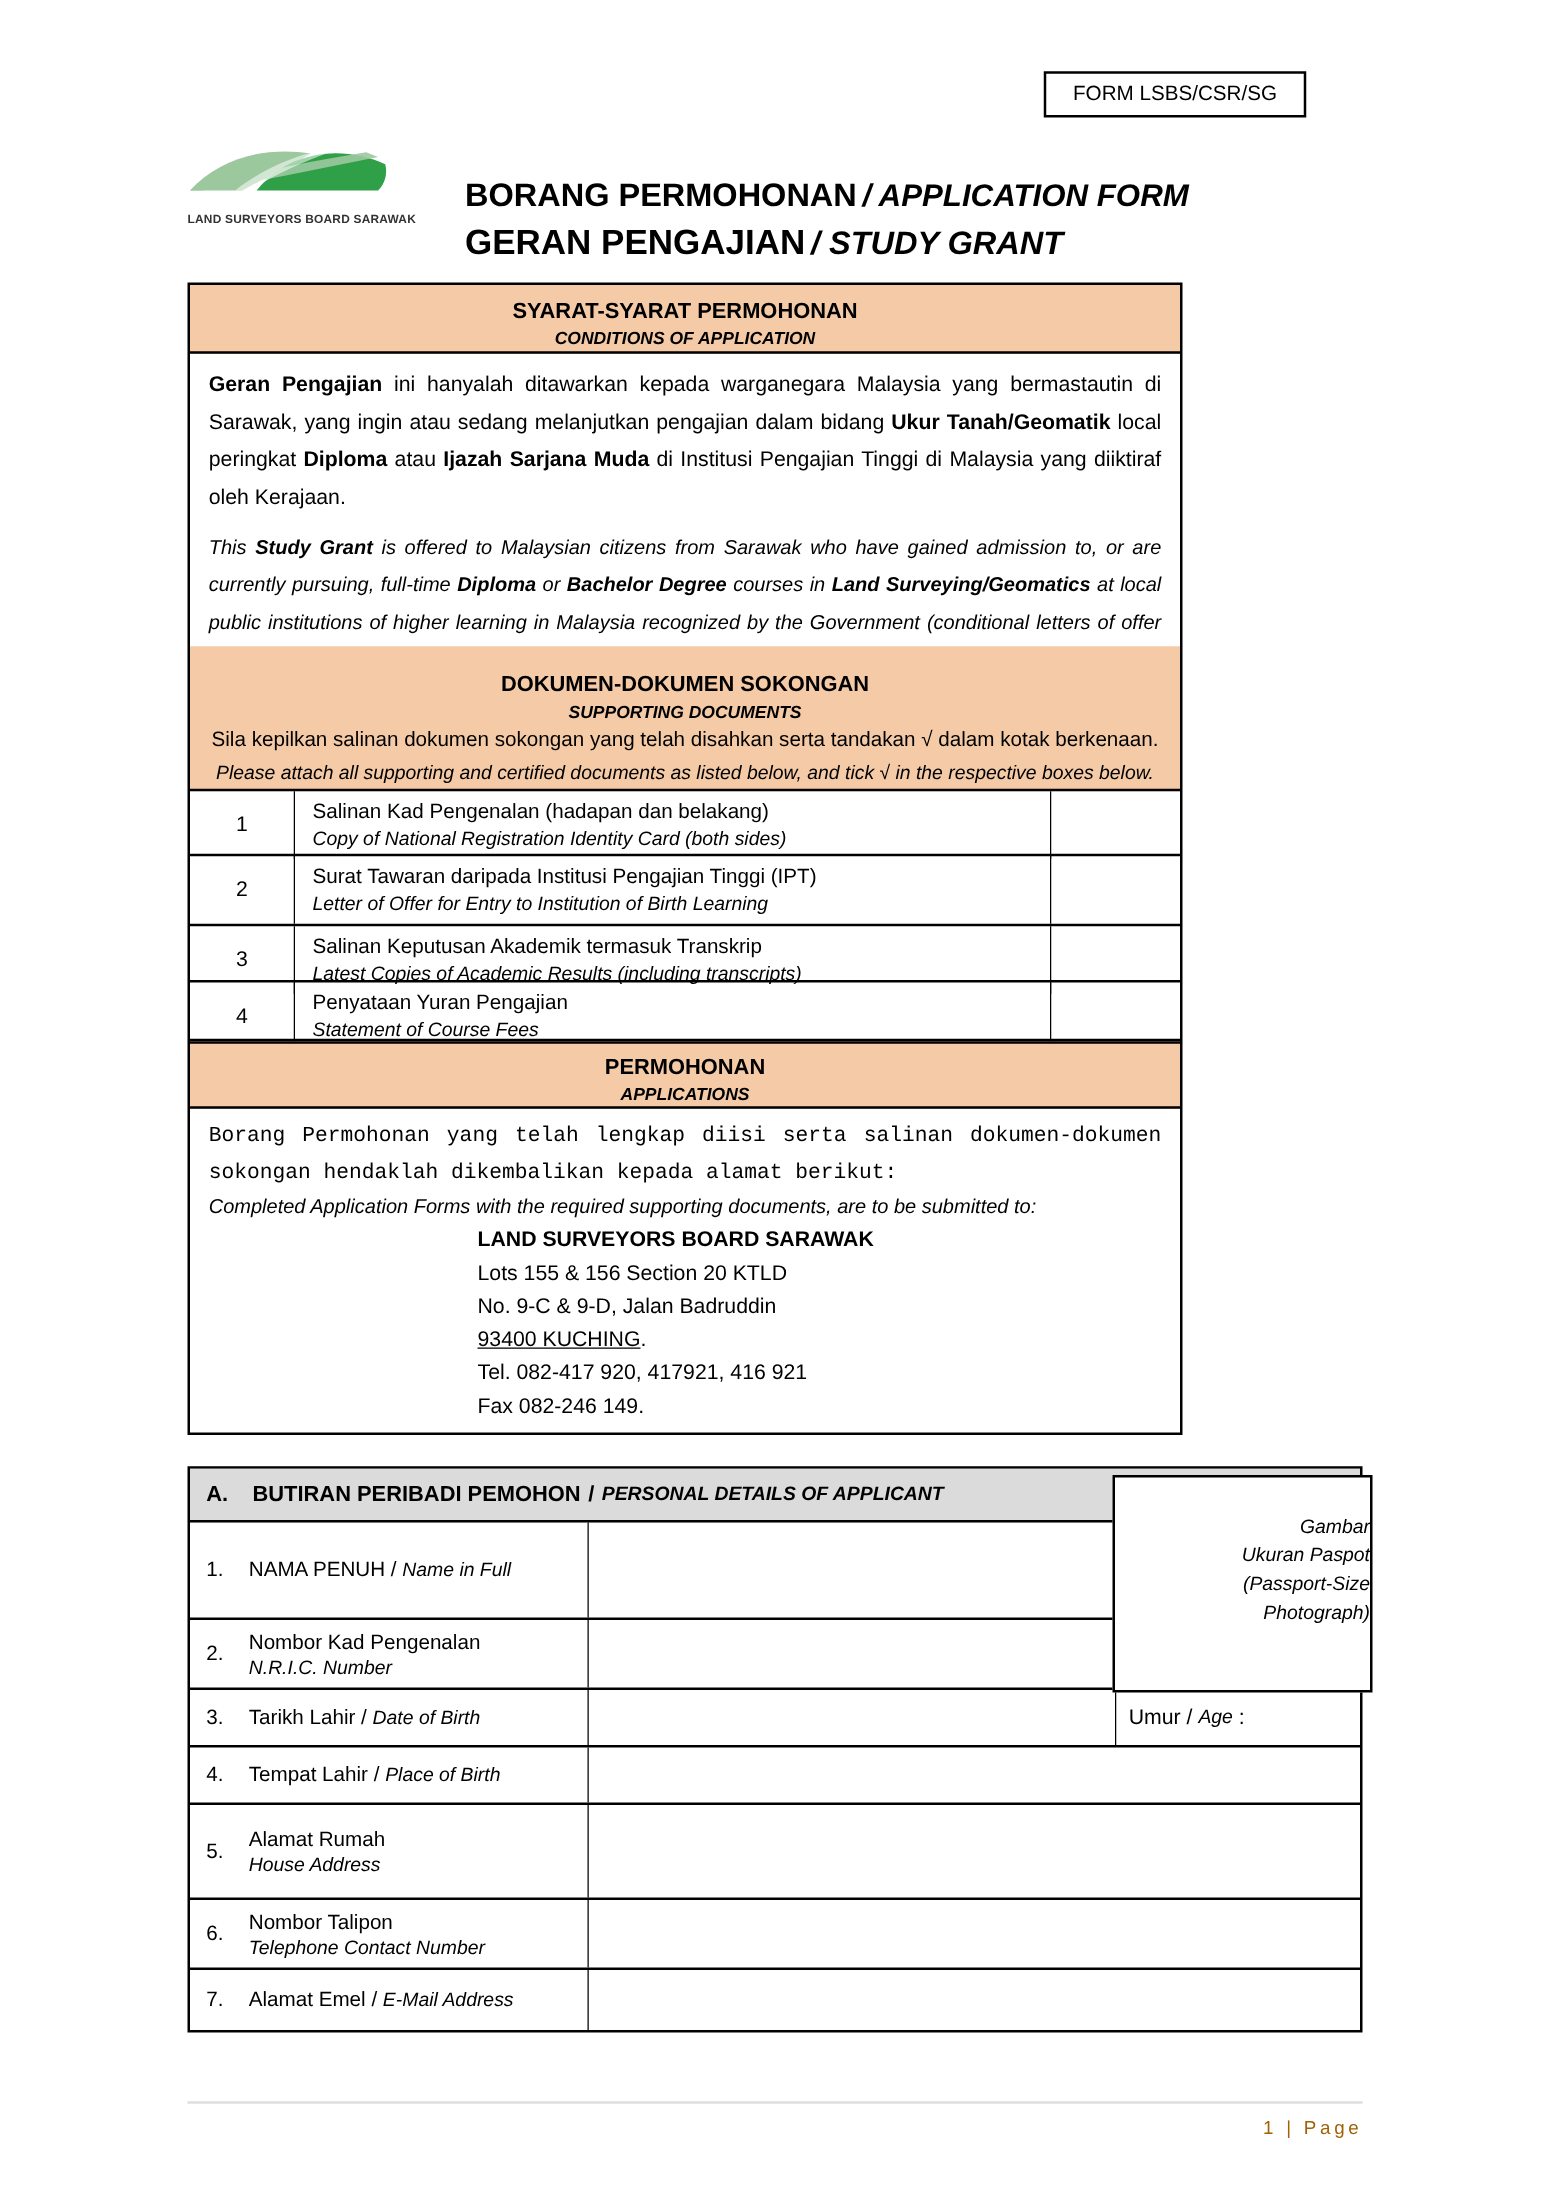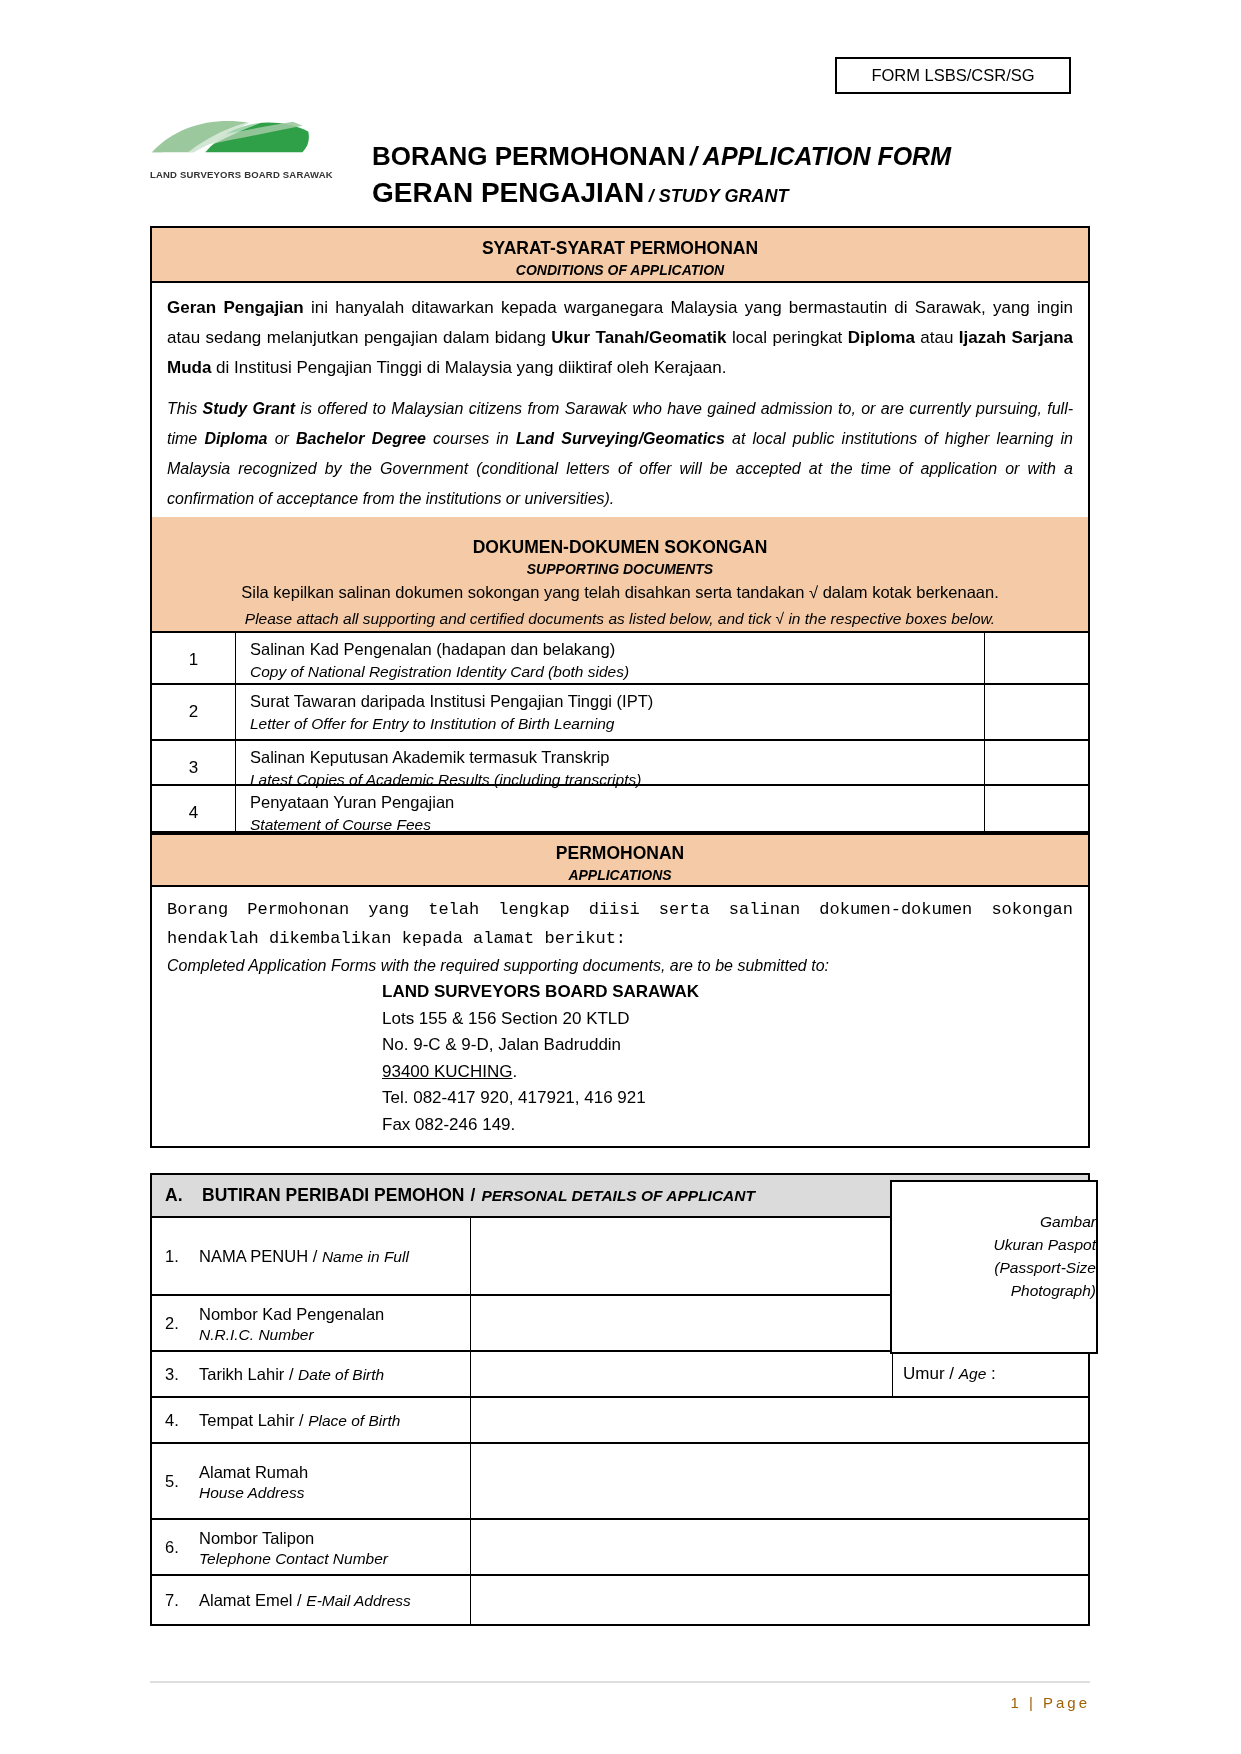--- a/index.html
+++ b/index.html
@@ -4,38 +4,38 @@
 <style>
   * { margin:0; padding:0; box-sizing:border-box; }
   html,body { background:#ffffff; }
   body {
     width:1241px; height:1754px; position:relative;
     font-family:"Liberation Sans", sans-serif; color:#000;
   }
 
   
   .formcode {
-    position:absolute; left:835px; top:57px; width:236px; height:37px;
+    position:absolute; left:835px; top:57px; width:210px; height:37px;
     border:2px solid #000; display:flex; align-items:center; justify-content:center;
     font-size:16.5px;
   }
 
   
   .logo-wrap { position:absolute; left:150px; top:114px; width:170px; text-align:left; }
   .logo-caption { font-size:9.5px; font-weight:bold; color:#333; letter-spacing:.2px; margin-top:1px; white-space:nowrap; }
   .titles { position:absolute; left:372px; top:128px; white-space:nowrap;margin-top:12px; }
   .t-line { line-height:33px; }
   .t-my { font-weight:bold; font-size:26px; }
   .t-en { font-weight:bold; font-style:italic; font-size:25px; }
   .t-line2 .t-my { font-size:28px; }
-  .t-line2 .t-en { font-size:18px; }
+  .t-line2 .t-en { font-size:26px; }
 
   
   .mainbox {
-    position:absolute; left:150px; top:226px; width:940px; height:922px;
+    position:absolute; left:150px; top:226px; width:796px; height:922px;
     border:2px solid #000; display:flex; flex-direction:column; overflow:hidden;
     background:#fff;
   }
   .band { background:#F5CBA7; text-align:center; }
   .band1 { height:62px; border-bottom:2px solid #000; padding-top:8px; }
   .band-h1 { font-weight:bold; font-size:17.5px; line-height:24px; }
   .band-h2 { font-weight:bold; font-style:italic; font-size:14px; line-height:20px; }
   .tblock { padding:10px 15px; }
   .tblock1 { height:234px; }
   .p-my { font-size:17px; line-height:30px; text-align:justify; }

